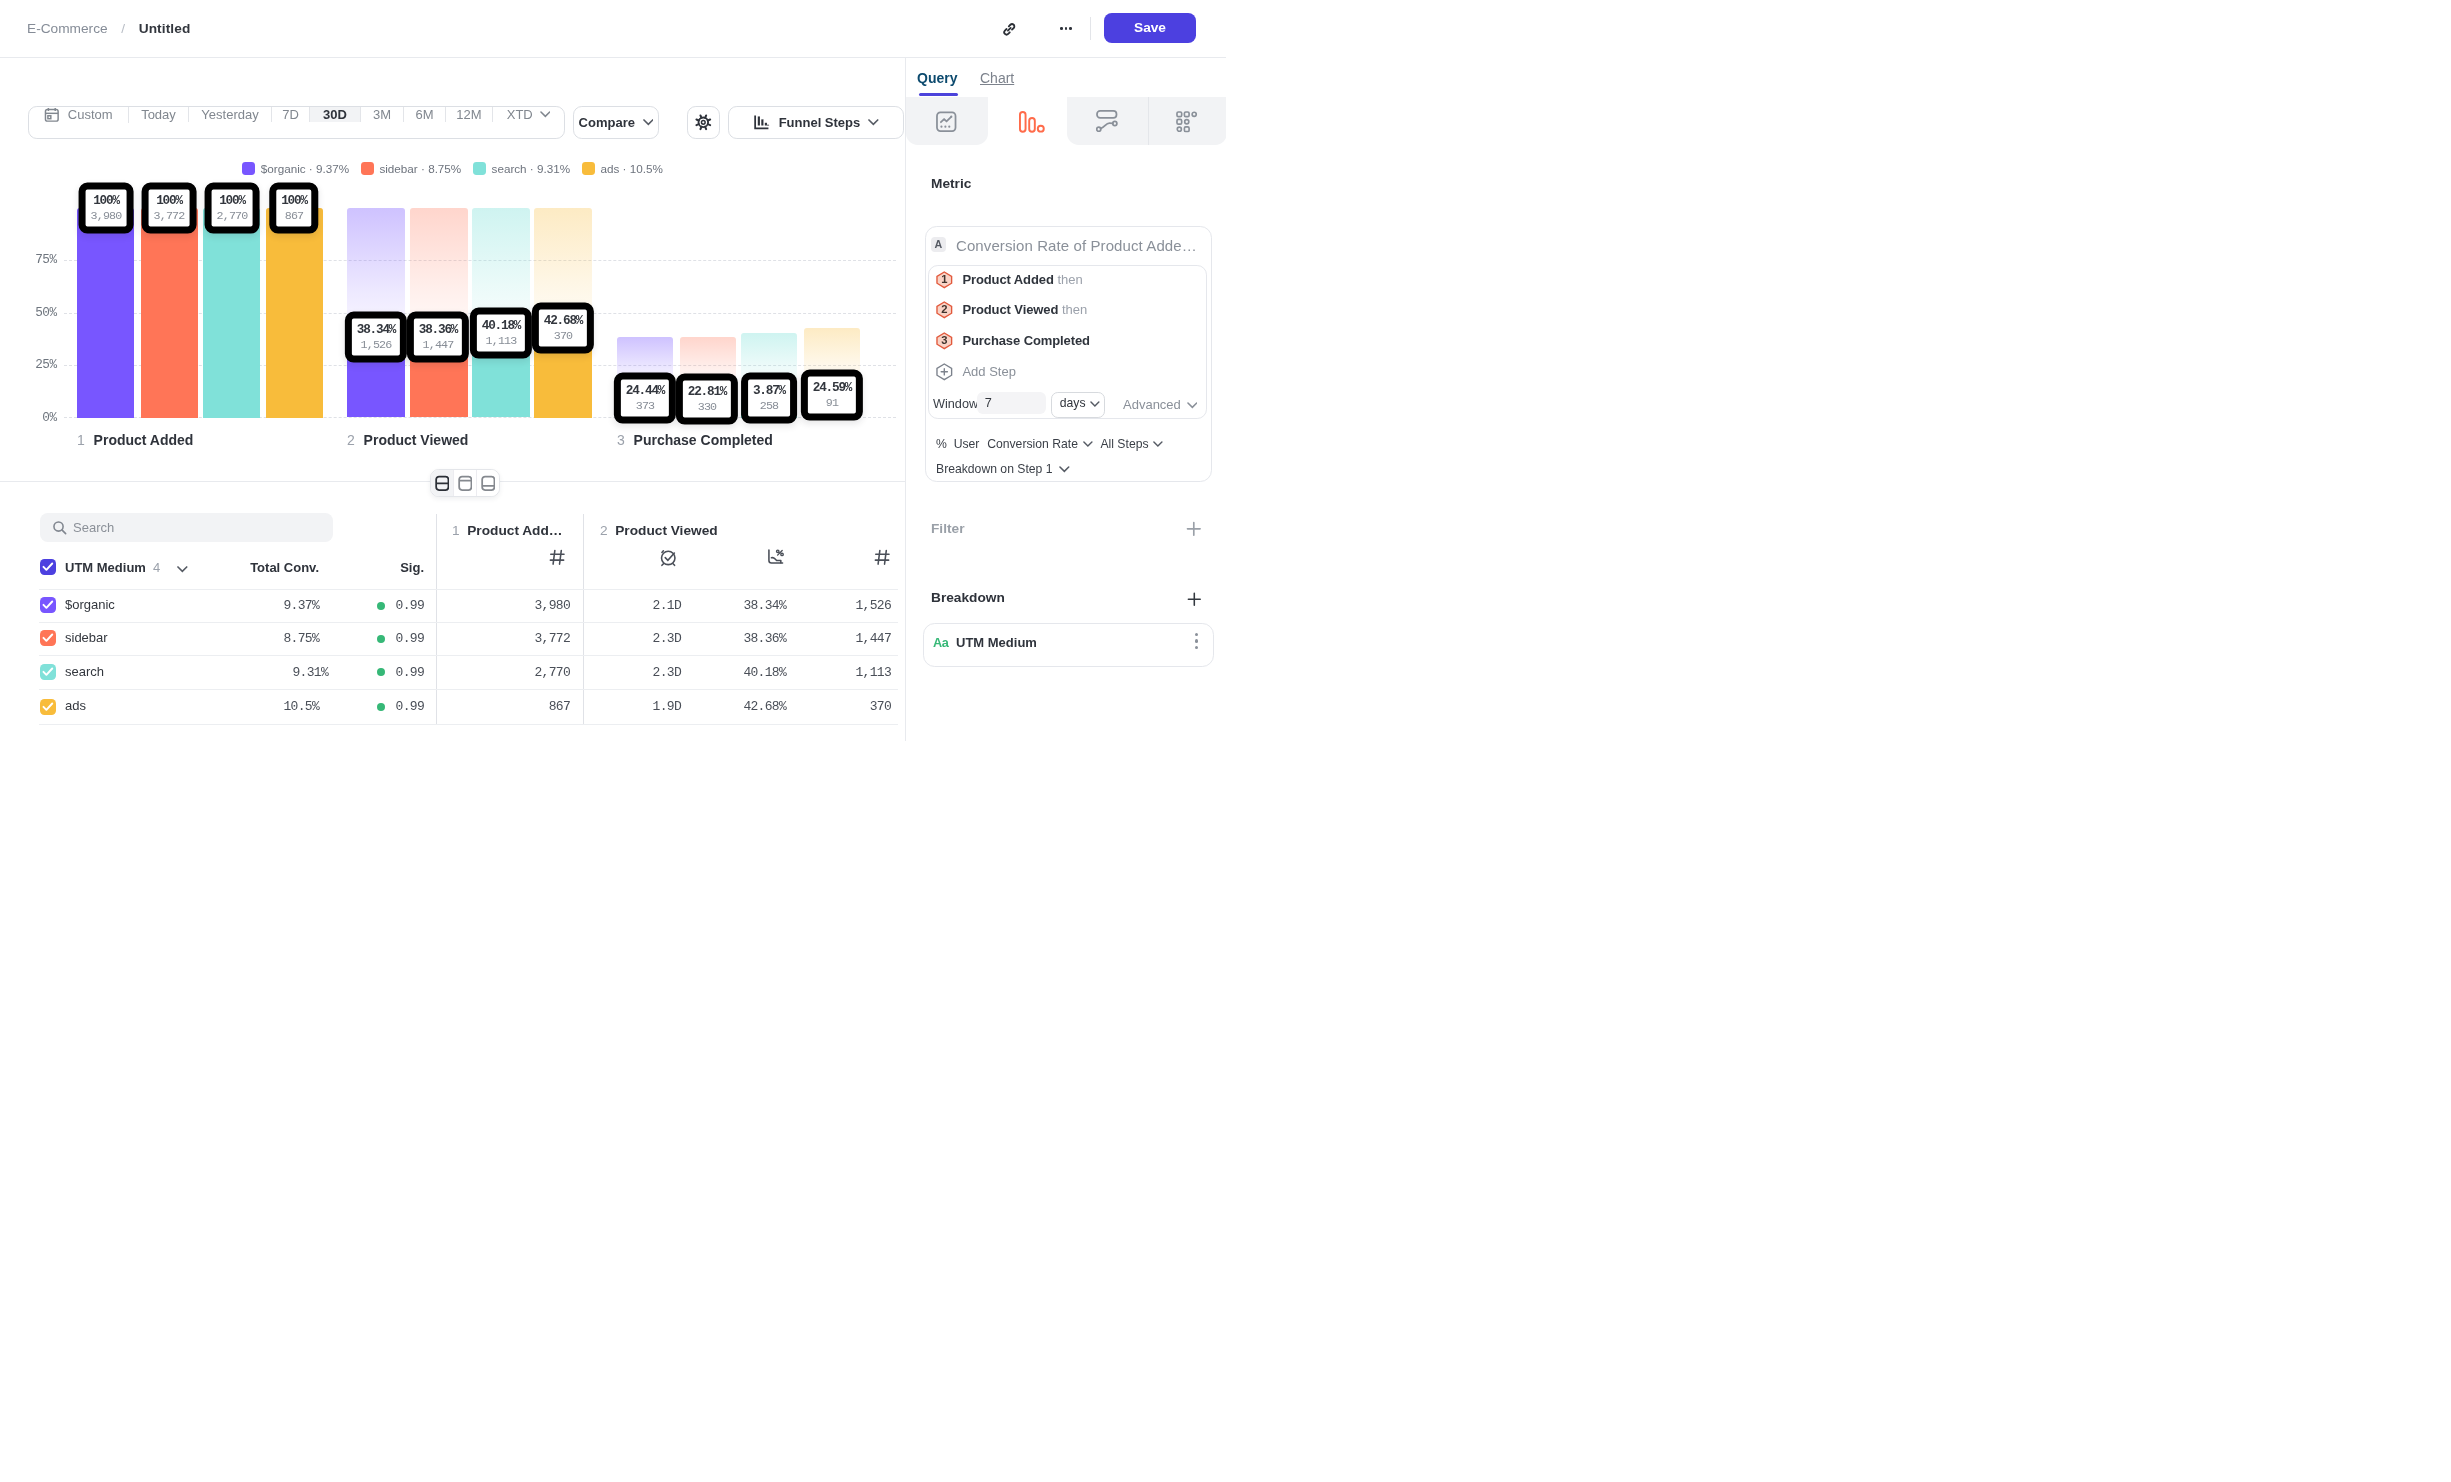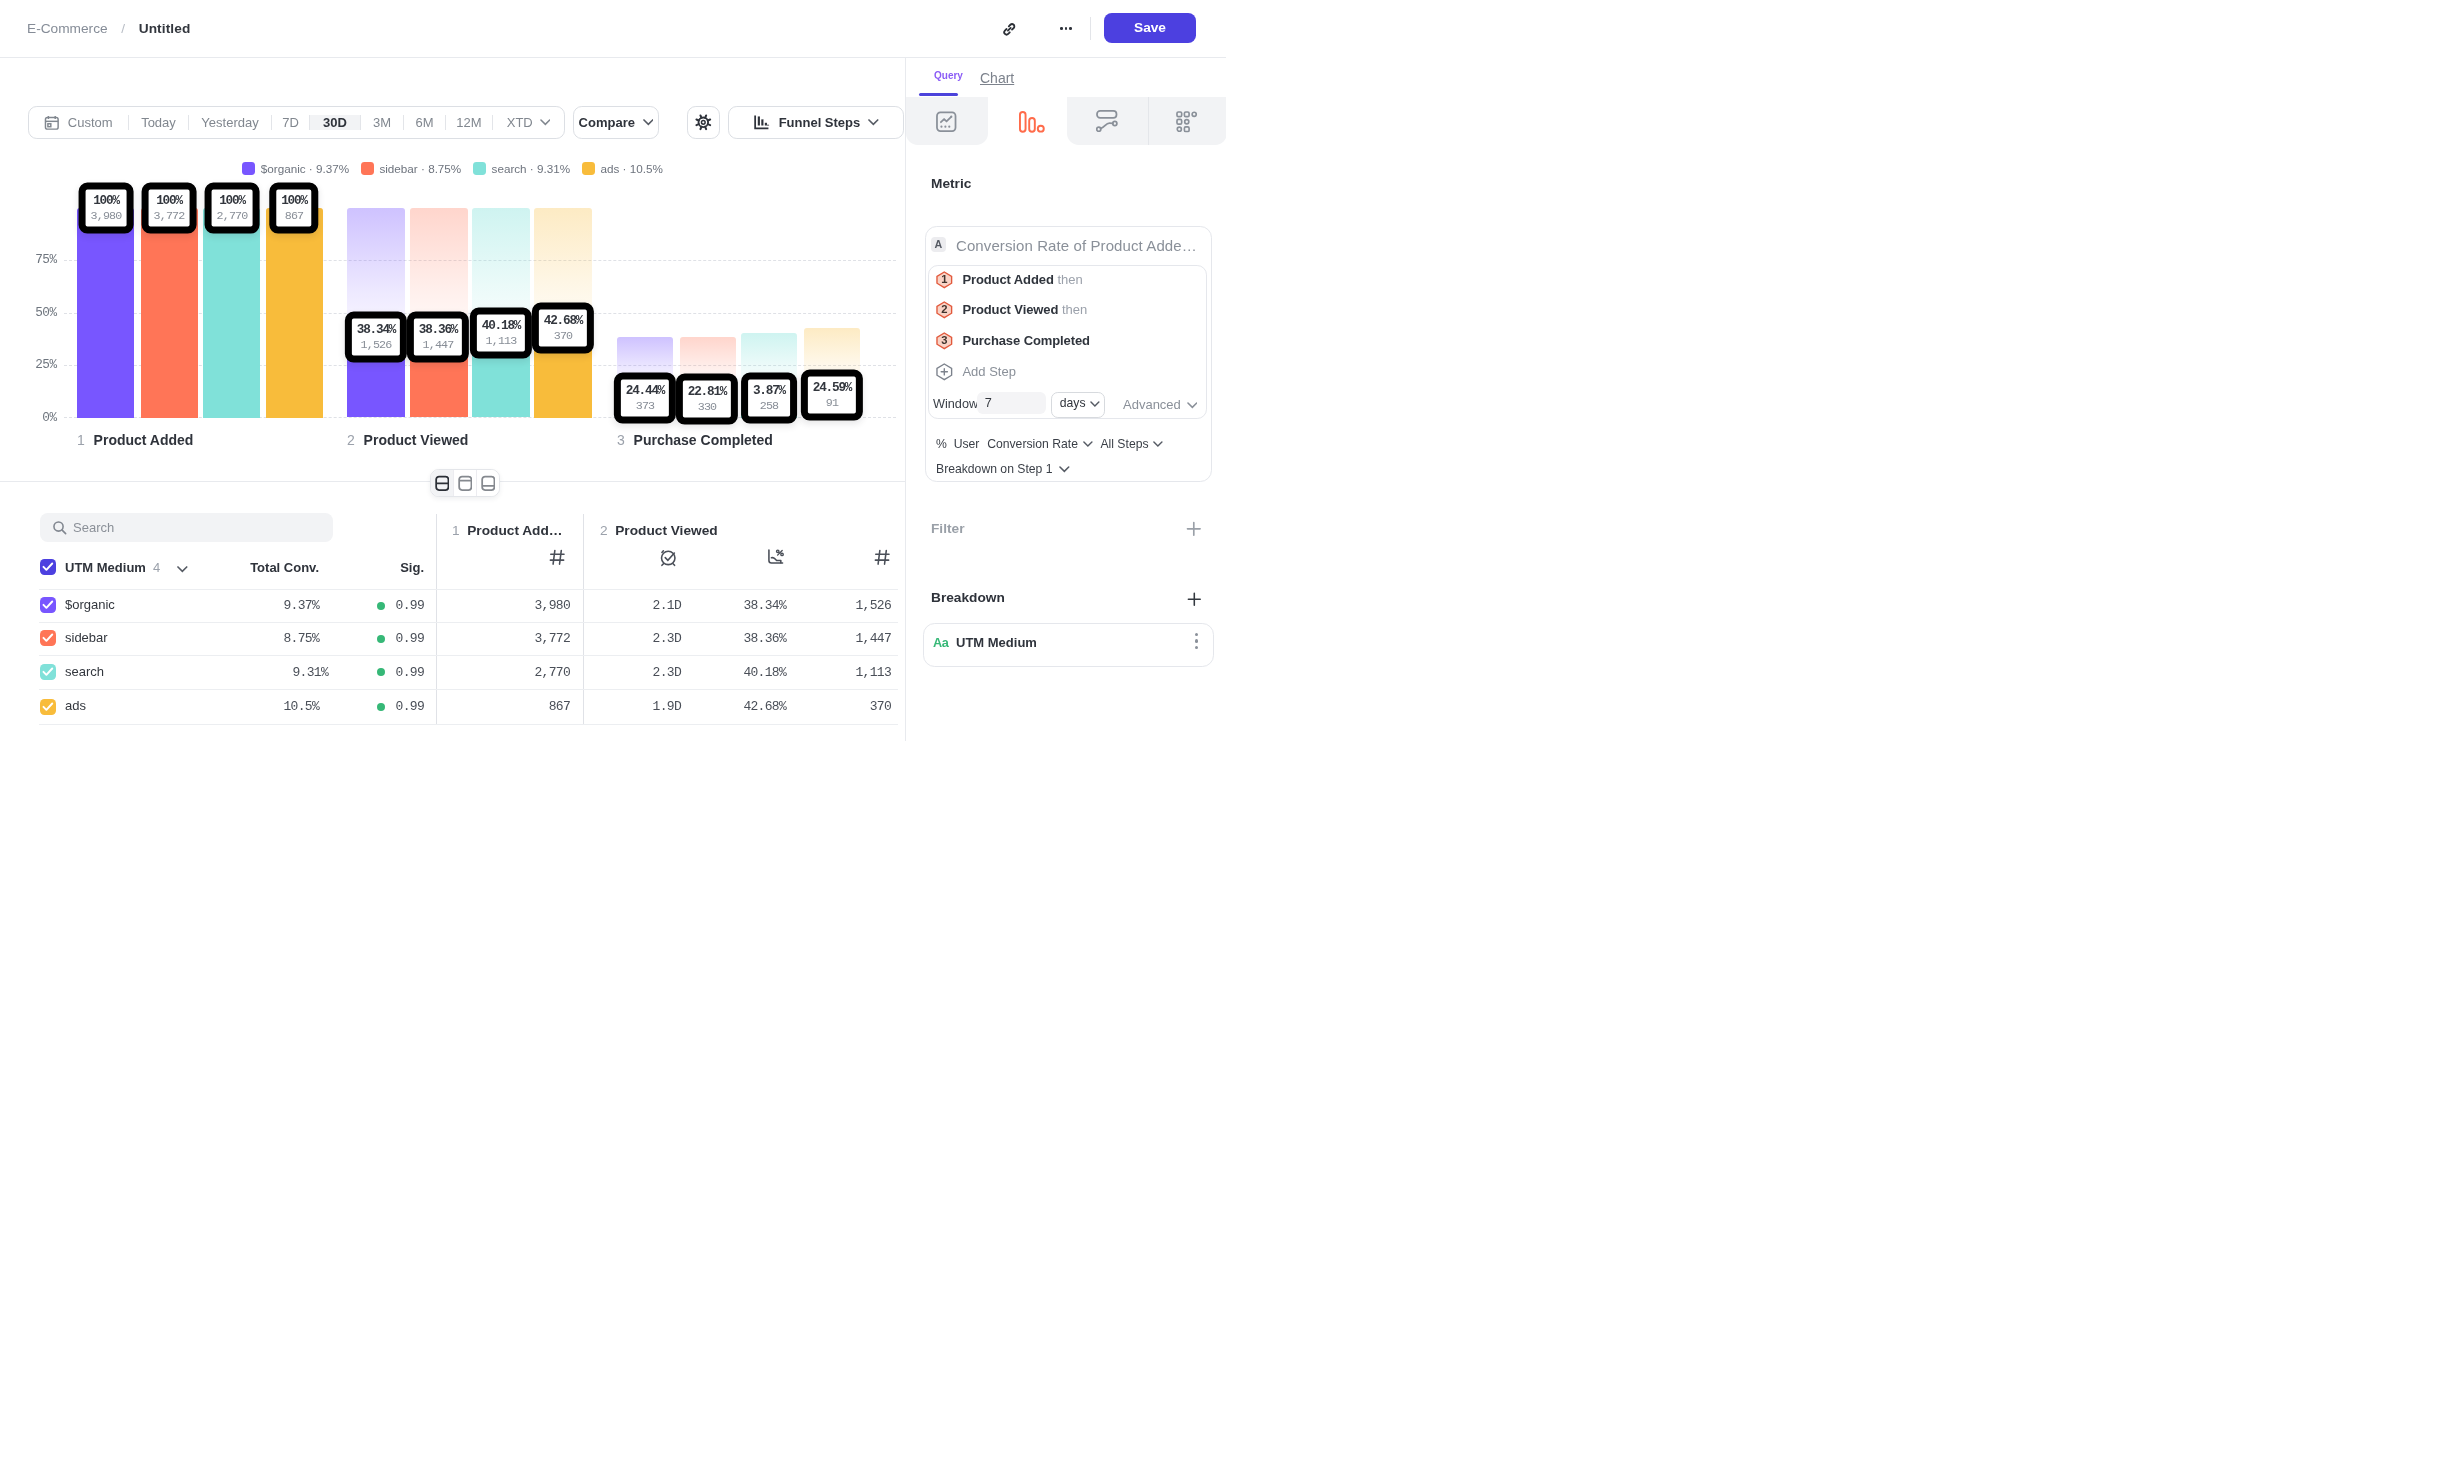--- a/index.html
+++ b/index.html
@@ -7,21 +7,21 @@
 .abs { position:absolute; }
 
 #hdr { position:absolute; left:0; top:0; width:1226px; height:58px; border-bottom:1px solid #e8eaee; background:#fff; z-index:5;}
 #crumb { position:absolute; left:27px; top:20.5px; font-size:13.7px; color:#858c97; }
 #crumb .sep { color:#b9bec6; margin:0 9.8px; }
 #crumb b { color:#33373e; font-weight:600; letter-spacing:0.1px; }
 #save { position:absolute; left:1104px; top:12.7px; width:92px; height:30px; background:#4c40e0; border-radius:7.8px; color:#fff; font-size:13.7px; font-weight:600; text-align:center; line-height:30px; }
 #vdiv { position:absolute; left:1090px; top:16.6px; width:1px; height:23.4px; background:#e3e5e9; }
 
 .btn { position:absolute; top:106px; height:33px; border:1px solid #dcdfe4; border-radius:8.8px; background:#fff; }
-#dates { left:28px; width:537px; display:flex; align-items:center; color:#81878f; font-size:13px; }
+#dates { left:28px; width:537px; display:flex; align-items:flex-start; color:#81878f; font-size:13px; }
 #dates .seg { display:flex; align-items:center; justify-content:center; border-right:1px solid #e3e5e9; }
 #dates .seg:last-child { border-right:none; }
 #dates .on { background:#f2f3f5; color:#2f333b; font-weight:700; }
 
 .grid { position:absolute; left:64px; width:832px; border-top:1.3px dashed #dfe1e6; height:0; }
 .ylab { position:absolute; width:37px; text-align:right; font-family:"Liberation Mono",monospace; font-size:12.7px; letter-spacing:-0.5px; color:#6e757e; }
 .bar { position:absolute; border-radius:2.9px 2.9px 0 0; }
 .tip { position:absolute; transform:translate(-50%,-50%); background:#fff; border:7px solid #000000; border-radius:8.8px; box-shadow:0 2.9px 6.8px rgba(35,40,50,.10); text-align:center; padding:2.9px 4.9px 3.9px; z-index:3; white-space:nowrap;}
 .tip .p { font-family:"Liberation Mono",monospace; font-weight:700; font-size:12.7px; color:#33373e; letter-spacing:-1.2px;}
 .tip .n { font-family:"Liberation Mono",monospace; font-size:11.7px; color:#888e97; letter-spacing:-0.8px; margin-top:1px;}
@@ -39,21 +39,21 @@
 .cbx { position:absolute; width:16px; height:16px; border-radius:4.4px; }
 .cbx svg { position:absolute; left:2px; top:2.9px; }
 .rowlab { position:absolute; font-size:13px; color:#33373e; }
 .num { position:absolute; font-family:"Liberation Mono",monospace; font-size:13px; color:#4a4f58; text-align:right; letter-spacing:-0.7px;}
 .hd { position:absolute; font-size:13px; font-weight:700; color:#2f333b; }
 .rline { position:absolute; left:39px; width:859px; height:1px; background:#eceef1; }
 .dot { position:absolute; width:7.8px; height:7.8px; border-radius:50%; background:#36b877; }
 
 #side { position:absolute; left:905px; top:58px; width:321px; height:684px; background:#fff; border-left:1px solid #e8eaee; }
 .sx { position:absolute; z-index:2; }
-#qtab { left:28px; top:11.7px; font-size:10px; font-weight:700; color:#8b5cf6; }
+#qtab { left:11px; top:11.7px; font-size:14px; font-weight:700; color:#0c4a6e; }
 #ctab { left:74px; top:11.7px; font-size:14px; color:#7c828c; font-weight:500;text-decoration:underline;}
 #qline { left:12.7px; top:35px; width:39px; height:3.4px; border-radius:2px; background:#4c43db; }
 #strip { left:0; top:39px; width:321px; height:48px; }
 #strip .g { position:absolute; top:0; height:48px; background:#f2f3f5; border-radius:0 0 11.7px 11.7px; }
 #strip .vs { position:absolute; top:0; width:1px; height:48px; background:#e4e6ea; }
 .shead { font-size:13.7px; font-weight:700; color:#2e323a; }
 .card { position:absolute; border:1px solid #e5e7ec; border-radius:11.7px; background:#fff; }
 .srow { position:absolute; z-index:2; left:30px; display:flex; align-items:center; gap:9.8px; font-size:13px; }
 .srow b { color:#2f343c; font-weight:700; letter-spacing:-0.1px; }
 .srow i { font-style:normal; color:#9ba1ab; }

